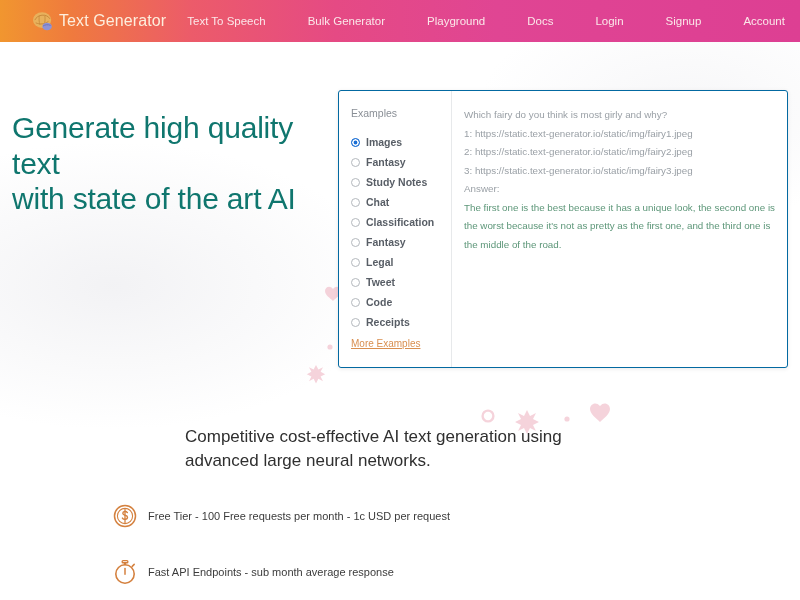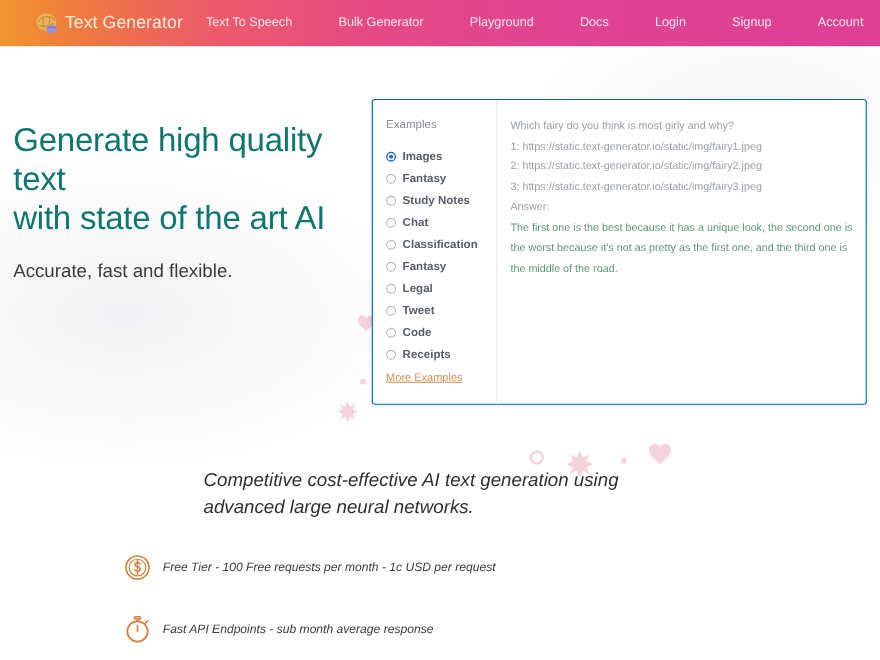--- a/index.html
+++ b/index.html
@@ -204,21 +204,20 @@
     color: #5c9678;
   }
 
   
   .features {
     position: absolute;
     top: 425px;
     left: 0;
     width: 772px;
     z-index: 3;
-    font-style: italic;
   }
   .features-headline {
     width: 400px;
     margin-left: 185px;
     font-size: 17px;
     line-height: 1.42;
     color: #2f2f2f;
   }
   .feature-row {
     display: flex;
@@ -273,21 +272,20 @@
     <a class="nav-link">Account</a>
   </div>
 </nav>
 
 <div class="hero">
   <div class="hero-left">
     <h1 class="hero-title">
       <span>Generate high quality text</span><br>
       <span>with state of the art AI</span>
     </h1>
-    <p class="hero-sub">Accurate, fast and flexible.</p>
   </div>
 </div>
 
 <div class="card">
   <div class="card-left">
     <div class="examples-label">Examples</div>
 
     <label class="radio-item selected">
       <span class="radio-dot"></span>
       <span class="radio-label">Images</span>

